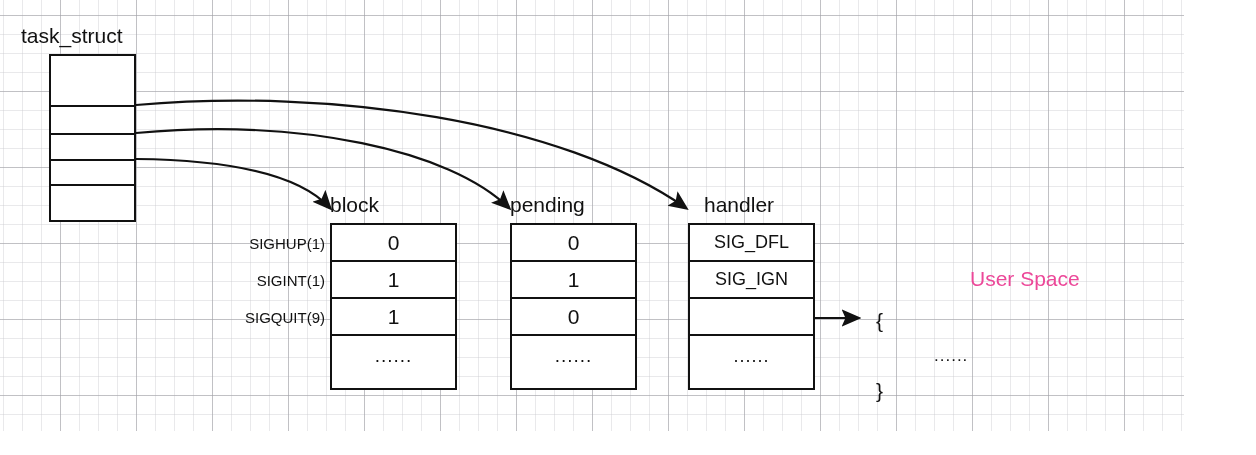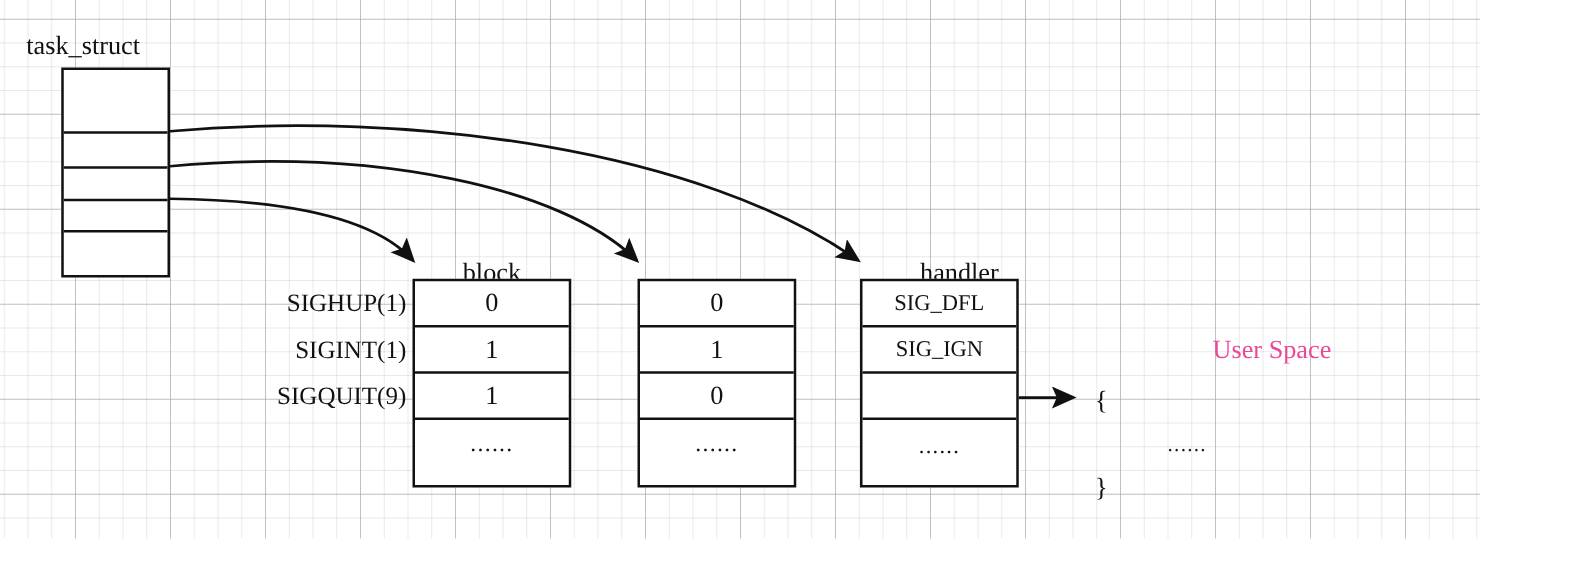--- a/index.html
+++ b/index.html
@@ -6,21 +6,21 @@
     margin: 0;
     padding: 0;
     background: #ffffff;
   }
   #canvas {
     position: relative;
     width: 1256px;
     height: 431px;
     background: #ffffff;
     overflow: hidden;
-    font-family: Liberation Serif, serif;
+    font-family: Liberation Sans, sans-serif;
   }
   
   #grid {
     position: absolute;
     left: 0;
     top: 0;
     width: 1184px;
     height: 433px;
     background-image:
       linear-gradient(to right, rgba(160,160,165,0.55) 1px, transparent 1px),
@@ -75,33 +75,31 @@
   #signal-labels {
     position: absolute;
     left: 140px;
     top: 225px;
     width: 185px;
     text-align: right;
   }
   #signal-labels .sig-label {
     height: 37px;
     line-height: 37px;
-    font-size: 20px;
+    font-size: 15px;
     color: #111;
     white-space: nowrap;
   }
   
   .col-header {
     position: absolute;
     top: 193px;
     font-size: 21px;
     color: #111;
-    text-align: center;
-    white-space: nowrap;
-    margin-top: 13px;
+    white-space: nowrap;
   }
   .sig-table {
     position: absolute;
     top: 223px;
     width: 127px;
     height: 167px;
     border: 2.5px solid #111;
     box-sizing: border-box;
     background: #fff;
   }
@@ -204,20 +202,21 @@
   </div>
 
   <div class="col-header" id="header-block">block</div>
   <div class="sig-table" id="table-block">
     <div class="cell">0</div>
     <div class="cell">1</div>
     <div class="cell">1</div>
     <div class="cell last dots">......</div>
   </div>
 
+  <div class="col-header" id="header-pending">pending</div>
   <div class="sig-table" id="table-pending">
     <div class="cell">0</div>
     <div class="cell">1</div>
     <div class="cell">0</div>
     <div class="cell last dots">......</div>
   </div>
 
   <div class="col-header" id="header-handler">handler</div>
   <div class="sig-table narrow-text" id="table-handler">
     <div class="cell">SIG_DFL</div>

